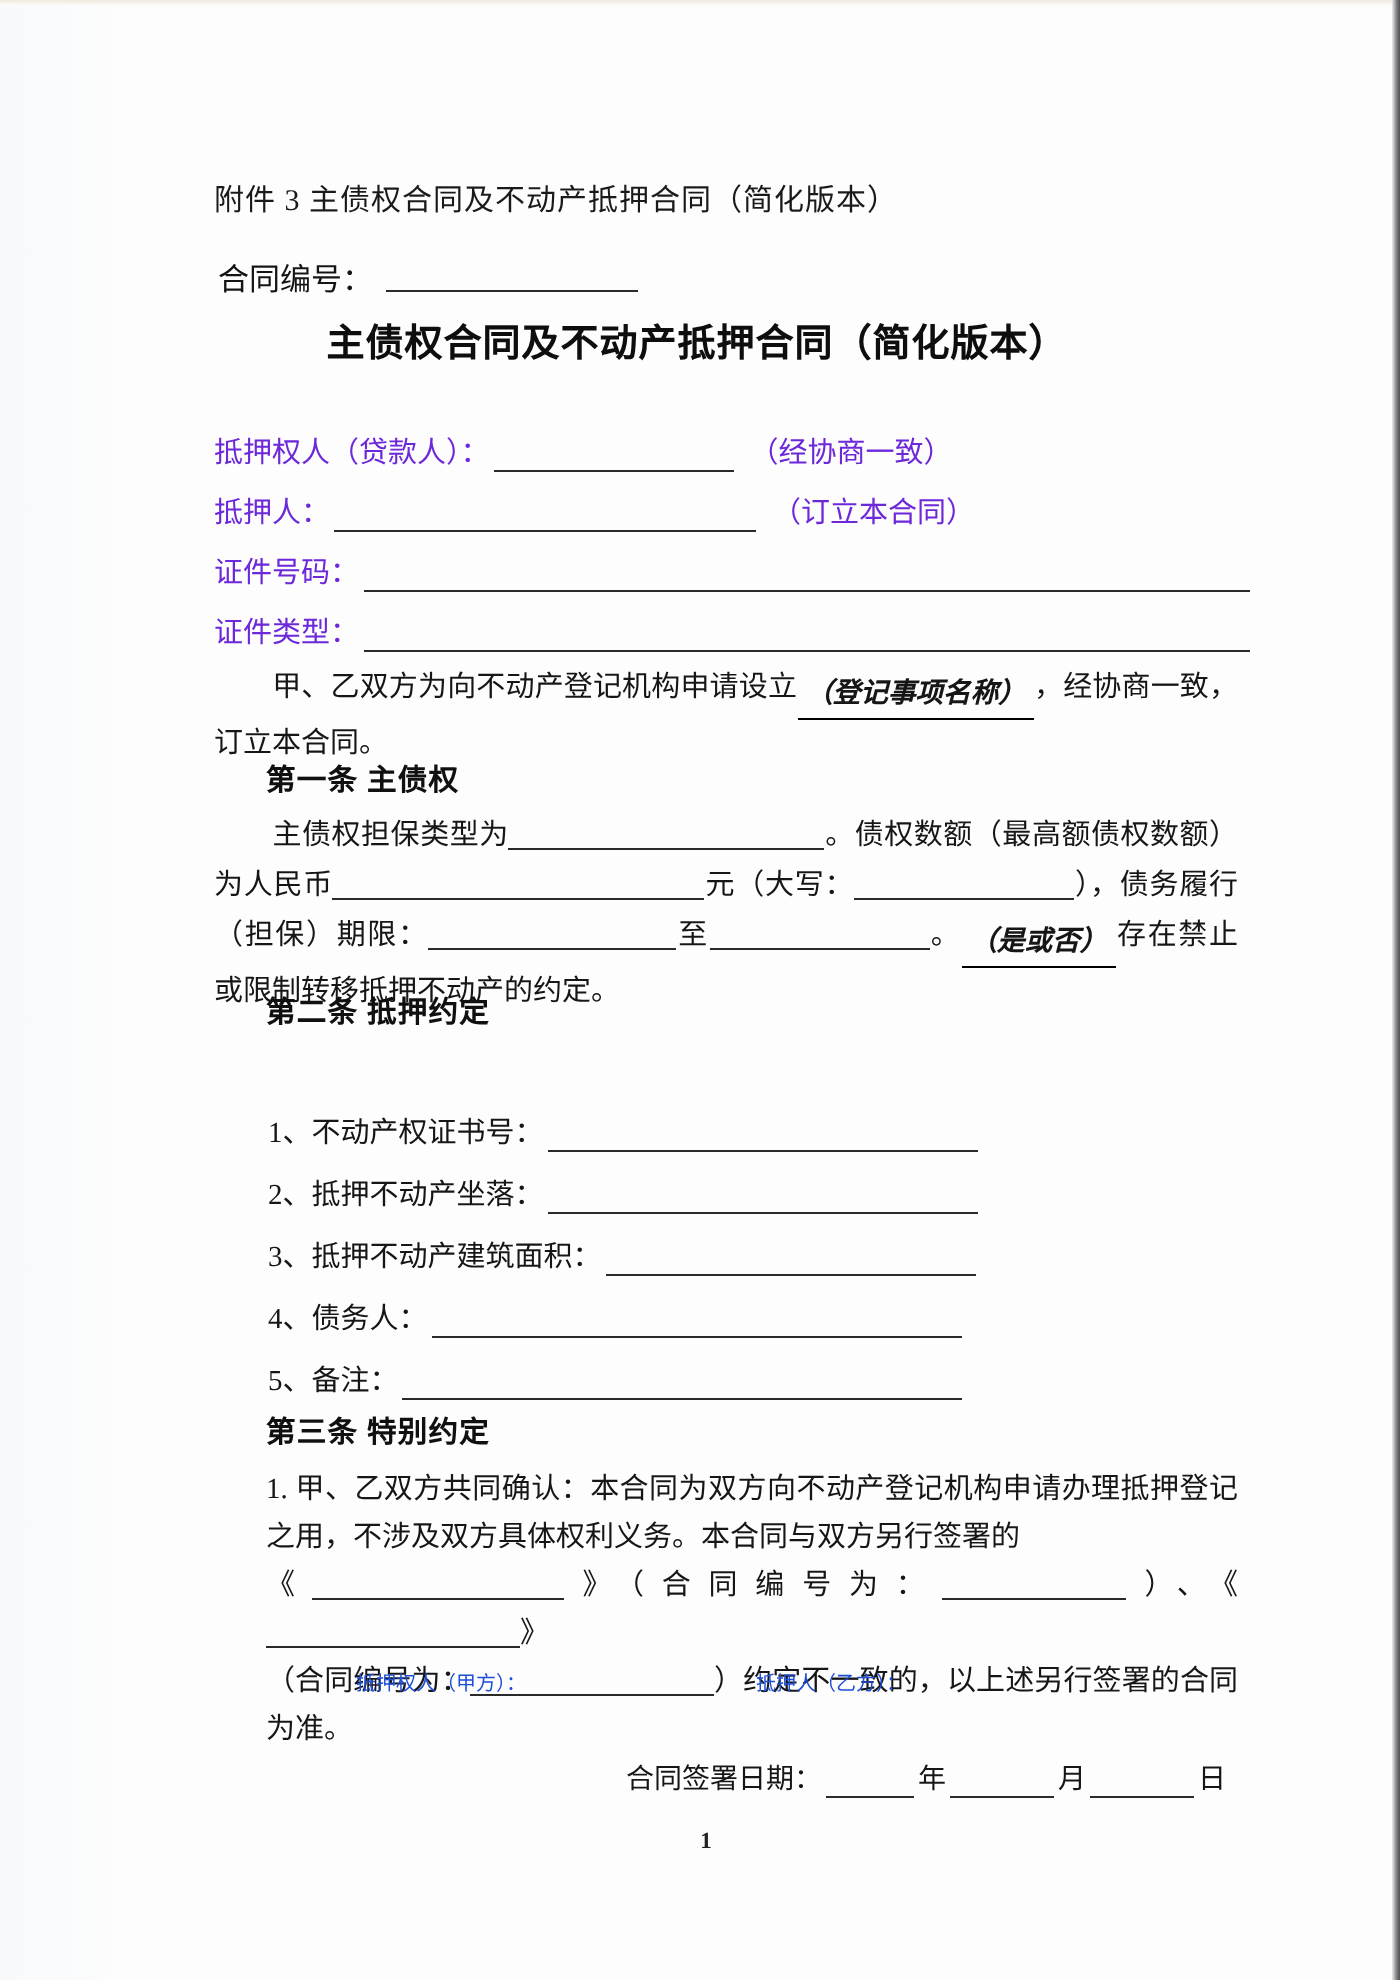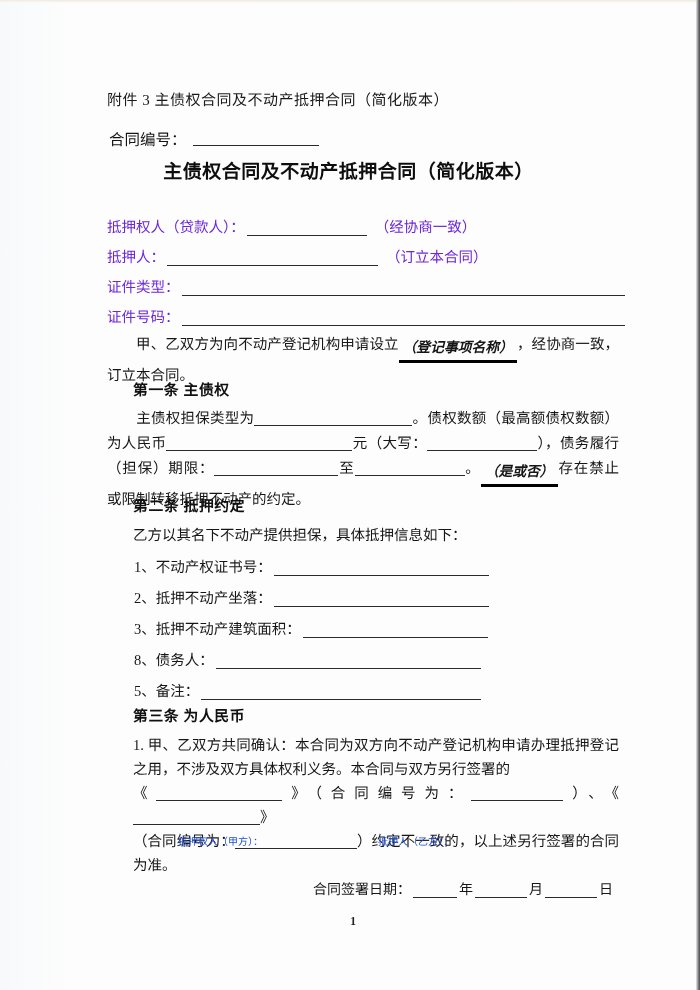--- a/index.html
+++ b/index.html
@@ -138,21 +138,21 @@
   }
 
   .inline-ul {
     display: inline-block;
     border-bottom: 1px solid #2a2a2a;
     vertical-align: -3px;
     height: 14px;
   }
   .inline-ul-it {
     display: inline-block;
-    border-bottom: 3px solid #000000;
+    border-bottom: 1px solid #000000;
     vertical-align: -3px;
     font-style: italic;
     font-weight: 600;
     padding: 0 4px;
     font-size: 13.8px;
   }
 
   .list-block {
     position: absolute;
     left: 123px;
@@ -232,68 +232,67 @@
       <span class="suffix">（经协商一致）</span>
     </div>
 
     <div class="party-row">
       <span class="lbl">抵押人：</span>
       <span class="ul" style="width:211px"></span>
       <span class="suffix">（订立本合同）</span>
     </div>
 
     <div class="party-row">
+      <span class="lbl">证件号码：</span>
+      <span class="ul ul-grow"></span>
+    </div>
+
+    <div class="party-row">
       <span class="lbl">证件类型：</span>
       <span class="ul ul-grow"></span>
     </div>
-
-    <div class="party-row">
-      <span class="lbl">证件号码：</span>
-      <span class="ul ul-grow"></span>
-    </div>
   </div>
 
   <div class="para" style="left:96px; top:332px; width:512px;">
     <span class="indent"></span><span>甲、乙双方为向不动产登记机构申请设立</span><span class="inline-ul-it">（登记事项名称）</span><span>，经协商一致，订立本合同。</span>
   </div>
 
   <div class="art-head" style="left:122px; top:378px;">第一条  主债权</div>
 
   <div class="para" style="left:96px; top:406px; width:512px;">
     <span class="indent"></span><span>主债权担保类型为</span><span class="inline-ul" style="width:158px"></span><span>。债权数额（最高额债权数额）为人民币</span><span class="inline-ul" style="width:186px"></span><span>元（大写：</span><span class="inline-ul" style="width:110px"></span><span>），债务履行（担保）期限：</span><span class="inline-ul" style="width:124px"></span><span>至</span><span class="inline-ul" style="width:110px"></span><span>。</span><span class="inline-ul-it">（是或否）</span><span>存在禁止或限制转移抵押不动产的约定。</span>
   </div>
 
   <div class="art-head" style="left:122px; top:494px;">第二条  抵押约定</div>
 
-  <div class="para" style="left:122px; top:523px; width:480px;">乙方以其名下不动产提供担保，具体抵押信息如下：</div>
 
   <div class="list-block">
     <div class="list-row">
       <span>1、不动产权证书号：</span>
       <span class="ul" style="width:215px"></span>
     </div>
     <div class="list-row">
       <span>2、抵押不动产坐落：</span>
       <span class="ul" style="width:215px"></span>
     </div>
     <div class="list-row">
       <span>3、抵押不动产建筑面积：</span>
       <span class="ul" style="width:185px"></span>
     </div>
     <div class="list-row">
-      <span>8、债务人：</span>
+      <span>4、债务人：</span>
       <span class="ul" style="width:265px"></span>
     </div>
     <div class="list-row">
       <span>5、备注：</span>
       <span class="ul" style="width:280px"></span>
     </div>
   </div>
 
-  <div class="art-head" style="left:122px; top:704px;">第三条  为人民币</div>
+  <div class="art-head" style="left:122px; top:704px;">第三条  特别约定</div>
 
   <div class="para" style="left:122px; top:733px; width:486px; line-height:24px;">
     <span>1. 甲、乙双方共同确认：本合同为双方向不动产登记机构申请办理抵押登记之用，不涉及双方具体权利义务。本合同与双方另行签署的</span><br>
     <span>《</span><span class="inline-ul" style="width:126px"></span><span>》</span><span>（合同编号为：</span><span class="inline-ul" style="width:92px"></span><span>）、</span><span>《</span><span class="inline-ul" style="width:127px"></span><span>》</span><br>
     <span>（合同编号为：</span><span class="inline-ul" style="width:122px"></span><span>）约定不一致的，以上述另行签署的合同为准。</span>
   </div>
 
   <div class="sign-block">
     <div class="sign-row">
       <span class="sign-a">抵押权人（甲方）：</span>

